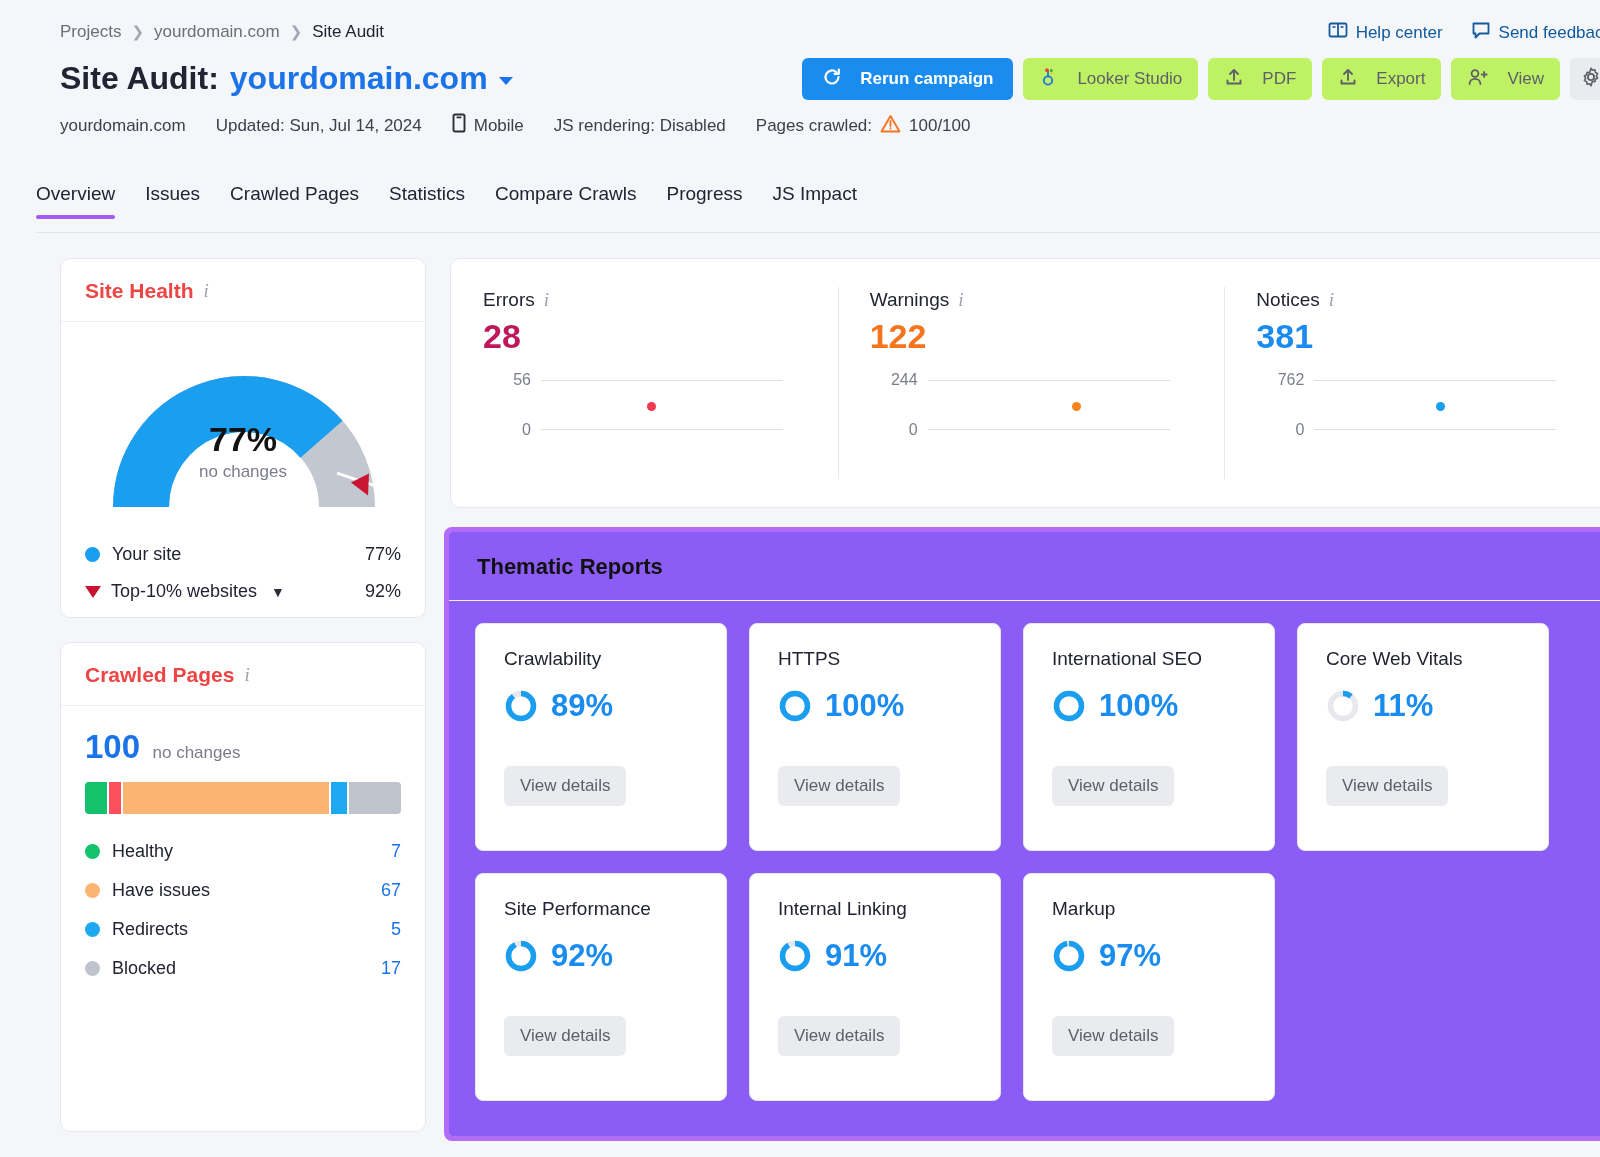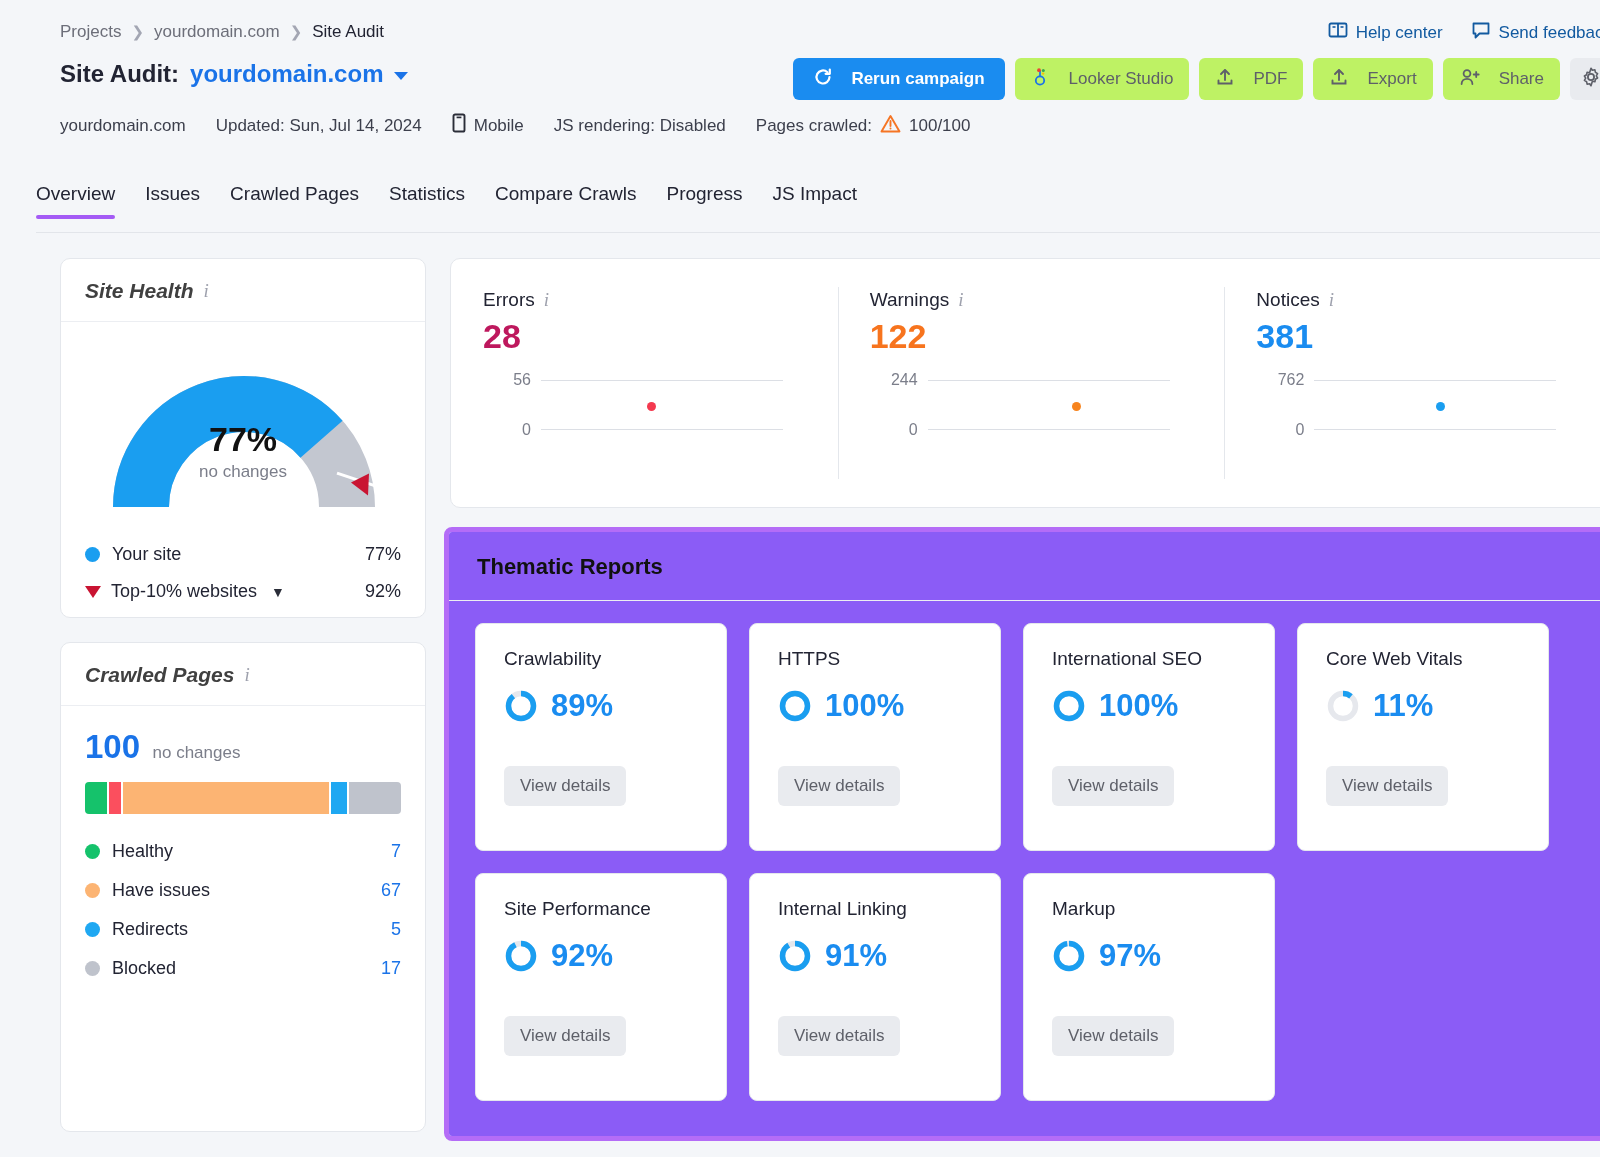--- a/index.html
+++ b/index.html
@@ -29,21 +29,21 @@
     display: flex; align-items: center; gap: 28px;
     font-size: 17px; color: #125aa0;
   }
   .helplink { display: flex; align-items: center; gap: 8px; cursor: pointer; }
 
   
   .titlerow {
     position: absolute; left: 24px; top: 58px; right: 24px; height: 46px;
   }
   .title {
-    font-size: 24px; font-weight: bold; color: #222433;
+    font-size: 32px; font-weight: bold; color: #222433;
     display: flex; align-items: center; gap: 11px;
     position: absolute; left: 0; top: 2px; white-space: nowrap;
   }
   .title .dom { color: #1a73e8; }
   .caret-blue {
     width: 0; height: 0; border-left: 7px solid transparent;
     border-right: 7px solid transparent; border-top: 8px solid #1a73e8;
     margin-top: 4px; cursor: pointer;
   }
 
@@ -82,21 +82,21 @@
     content: ""; position: absolute; left: 0; right: 0; bottom: 0;
     height: 4px; background: #a45bf5; border-radius: 2px;
   }
 
   
   .card { background: #fff; border: 1px solid #e4e7ec; border-radius: 10px; }
   .card-head {
     padding: 20px 24px 18px; border-bottom: 1px solid #eceef2;
     display: flex; align-items: center; gap: 10px;
   }
-  .card-title { font-size: 21px; font-weight: bold; color: #404040; font-style: italic; }
+  .card-title { font-size: 21px; font-weight: bold; color: #ef4444; }
   .info-i {
     font-family: "Liberation Serif", serif; font-style: italic;
     font-size: 19px; color: #9ea1ad; cursor: pointer;
   }
 
   
   .sitehealth { position: absolute; left: 24px; top: 258px; width: 366px; height: 360px; }
   .gauge-wrap { position: relative; width: 100%; height: 210px; }
   .gauge-center {
     position: absolute; left: 0; right: 0; top: 100px; text-align: center;
@@ -277,21 +277,21 @@
       </button>
 
       <button class="btn btn-grey">
         <span>
           <svg width="22" height="20" viewBox="0 0 22 20">
               <circle cx="8" cy="6.5" r="3.4" fill="none" stroke="#5e6069" stroke-width="1.8"></circle>
               <path d="M2.6 17c0-3.2 2.4-5.2 5.4-5.2s5.4 2 5.4 5.2" fill="none" stroke="#5e6069" stroke-width="1.8" stroke-linecap="round"></path>
               <path d="M17.2 5v5M14.7 7.5h5" stroke="#5e6069" stroke-width="1.8" stroke-linecap="round"></path>
             </svg>
         </span>
-        <span>Share</span>
+        <span>View</span>
       </button>
 
       <button class="btn btn-icon">
         <span>
           <svg width="22" height="22" viewBox="0 0 22 22">
               <circle cx="11" cy="11" r="3.1" fill="none" stroke="#5e6069" stroke-width="1.8"></circle>
               <path d="M11 2.2l1.4 2.1 2.5-.5.5 2.5 2.2 1.3-1.3 2.2 1.3 2.2-2.2 1.3-.5 2.5-2.5-.5L11 19.8l-1.4-2.1-2.5.5-.5-2.5L4.4 14.4l1.3-2.2-1.3-2.2 2.2-1.3.5-2.5 2.5.5z" fill="none" stroke="#5e6069" stroke-width="1.6" stroke-linejoin="round"></path>
             </svg>
         </span>
       </button>

